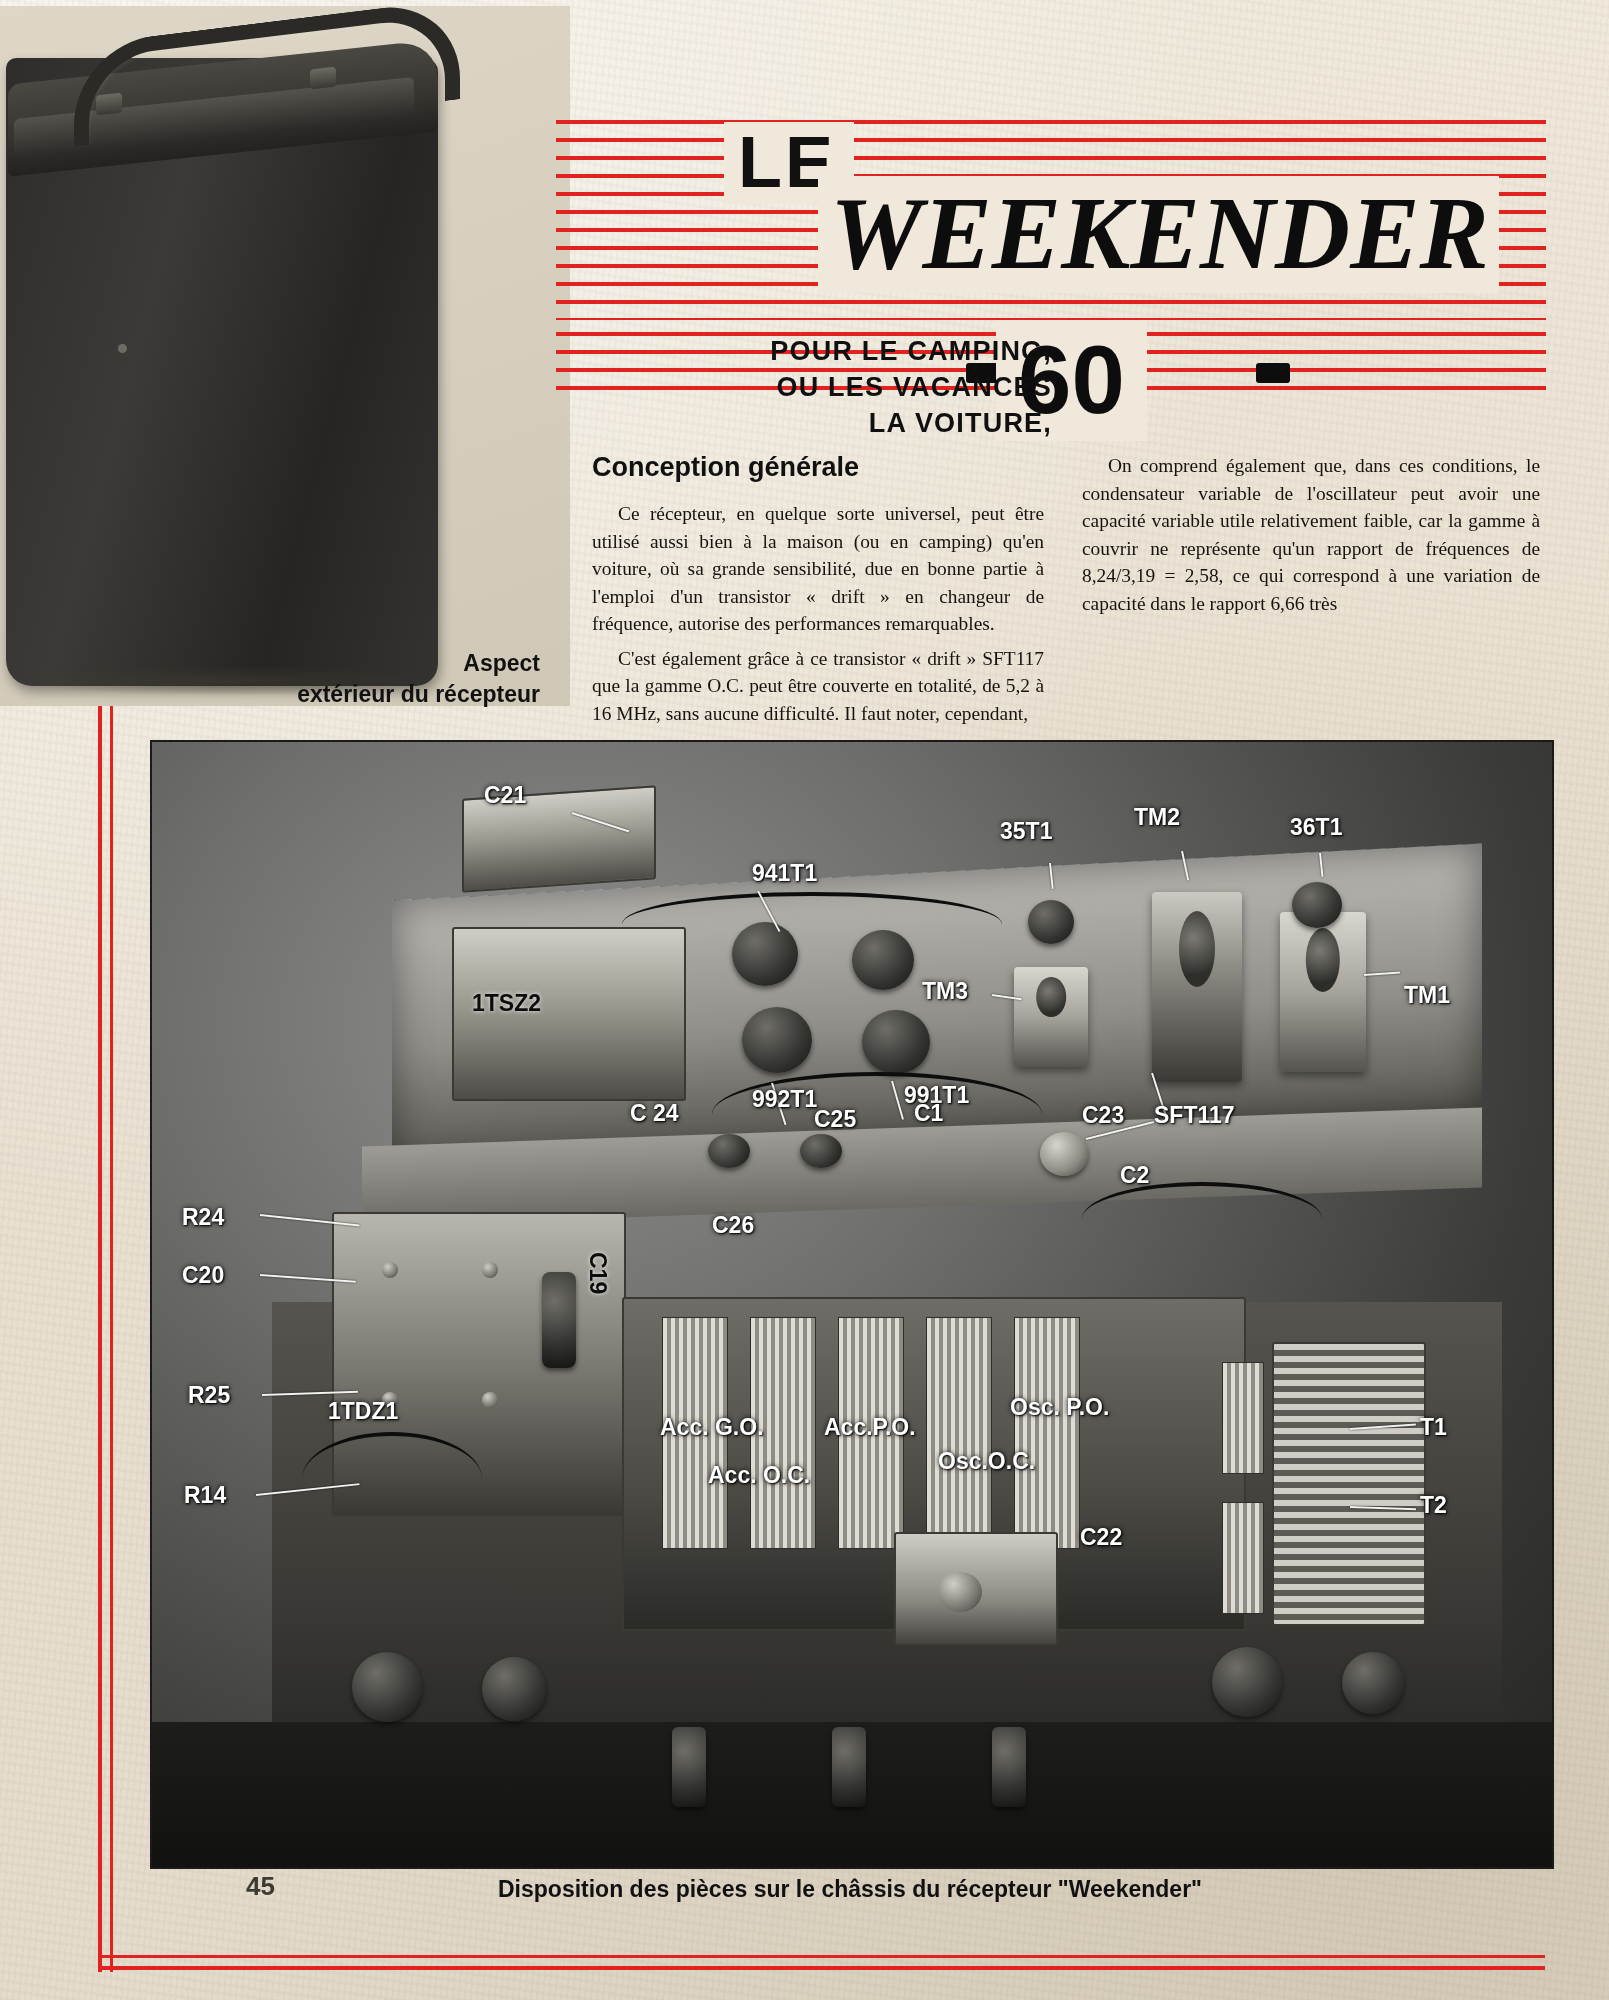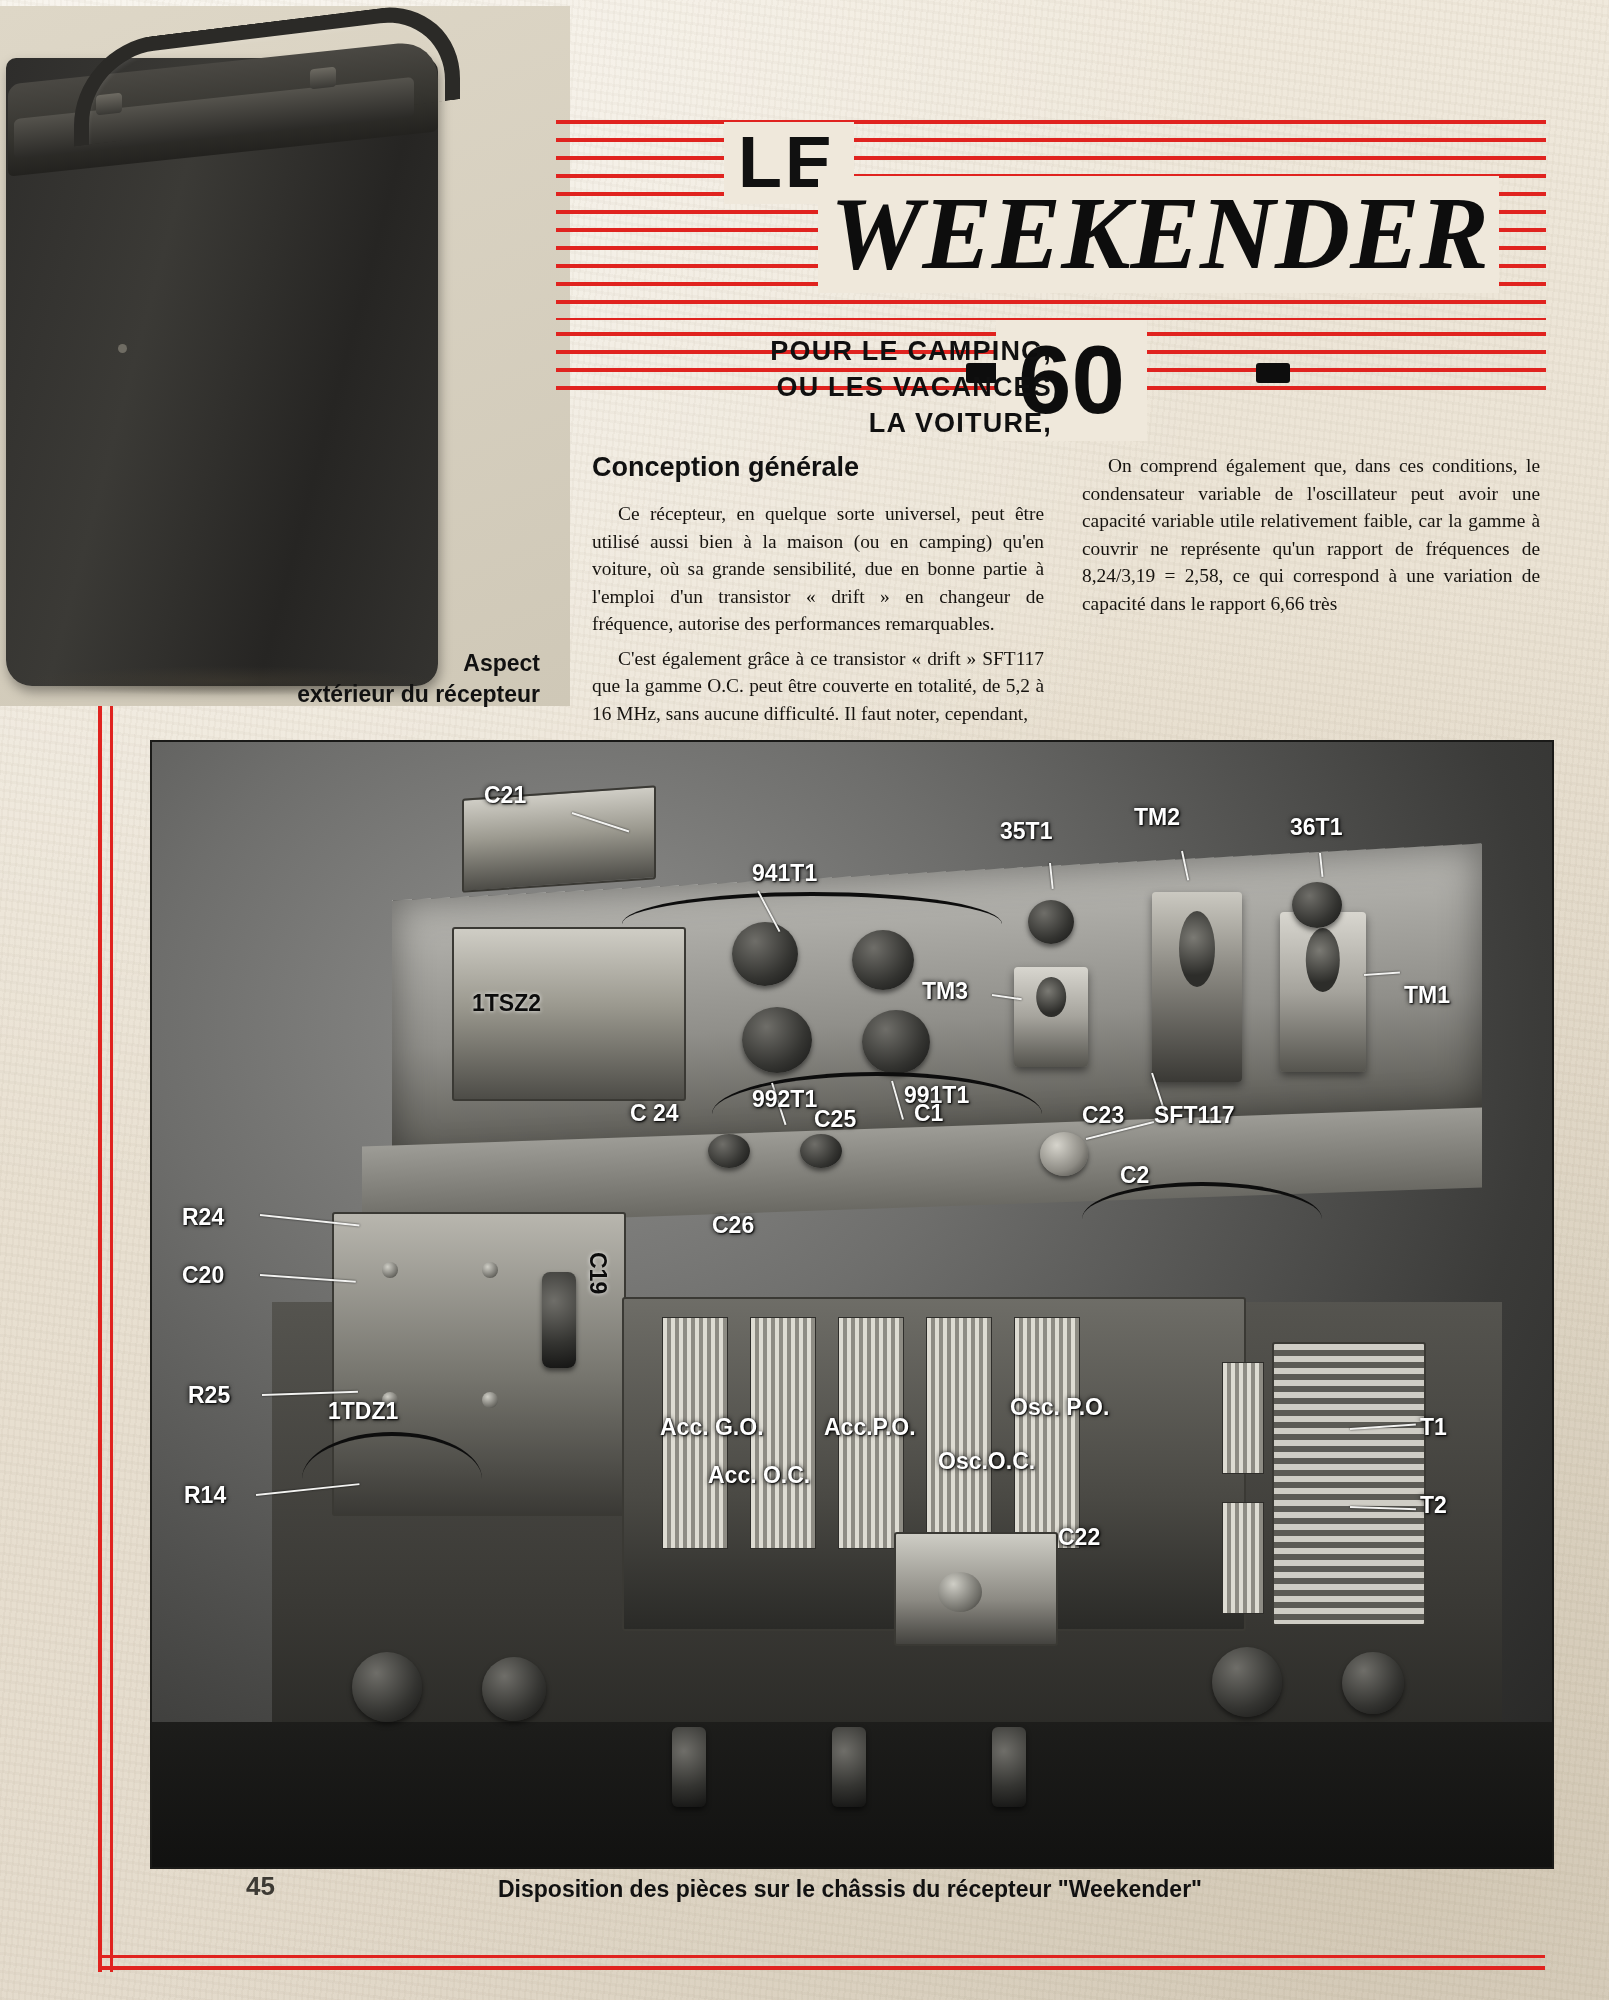--- a/index.html
+++ b/index.html
@@ -539,21 +539,21 @@
       <div class="photo-label" style="left:36px;  top:640px;">R25</div>
       <div class="photo-label" style="left:176px; top:656px;">1TDZ1</div>
       <div class="photo-label" style="left:32px;  top:740px;">R14</div>
       <div class="photo-label" style="left:508px; top:672px;">Acc. G.O.</div>
       <div class="photo-label" style="left:556px; top:720px;">Acc. O.C.</div>
       <div class="photo-label" style="left:672px; top:672px;">Acc.P.O.</div>
       <div class="photo-label" style="left:858px; top:652px;">Osc. P.O.</div>
       <div class="photo-label" style="left:786px; top:706px;">Osc.O.C.</div>
       <div class="photo-label" style="left:1268px; top:672px;">T1</div>
       <div class="photo-label" style="left:1268px; top:750px;">T2</div>
-      <div class="photo-label" style="left:898px; top:782px;padding-left:8px;">C22</div>
+      <div class="photo-label" style="left:928px; top:782px;">C22</div>
 
       <div class="lead" style="left:108px; top:472px; width:100px; transform:rotate(6deg);"></div>
       <div class="lead" style="left:108px; top:532px; width:96px; transform:rotate(4deg);"></div>
       <div class="lead" style="left:110px; top:652px; width:96px; transform:rotate(-2deg);"></div>
       <div class="lead" style="left:104px; top:752px; width:104px; transform:rotate(-6deg);"></div>
       <div class="lead" style="left:1198px; top:686px; width:66px; transform:rotate(-4deg);"></div>
       <div class="lead" style="left:1198px; top:764px; width:66px; transform:rotate(2deg);"></div>
     </div>
 
     <div class="figure-caption">Disposition des pièces sur le châssis du récepteur "Weekender"</div>

